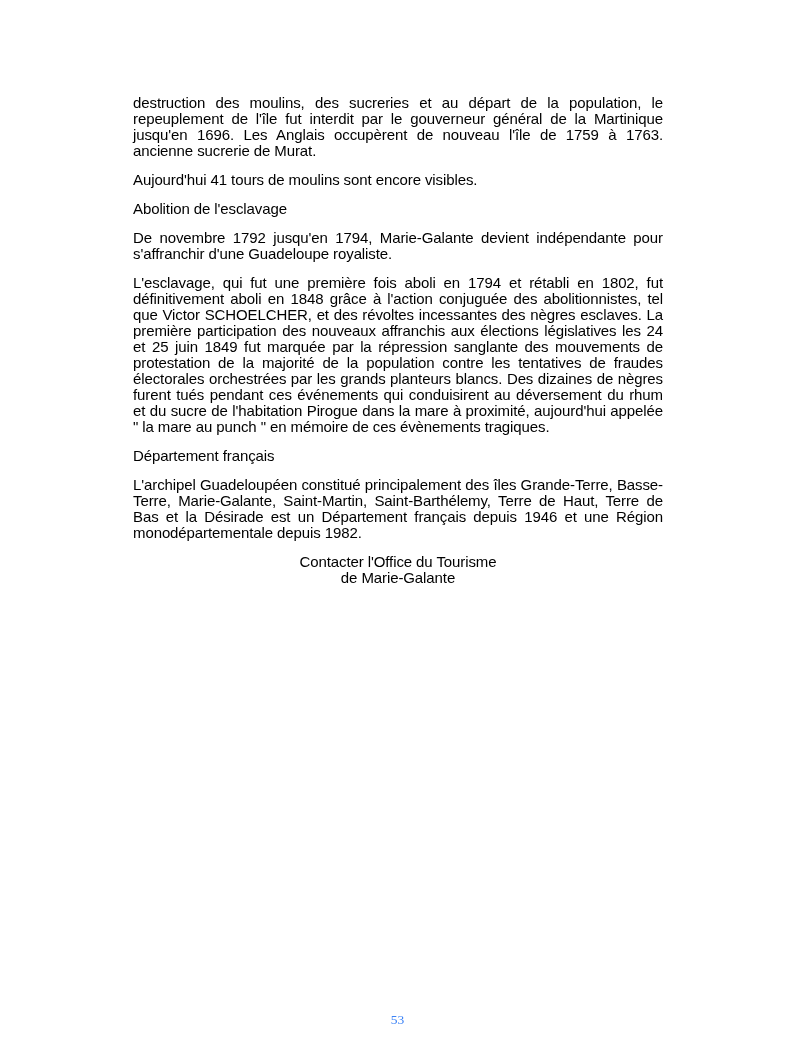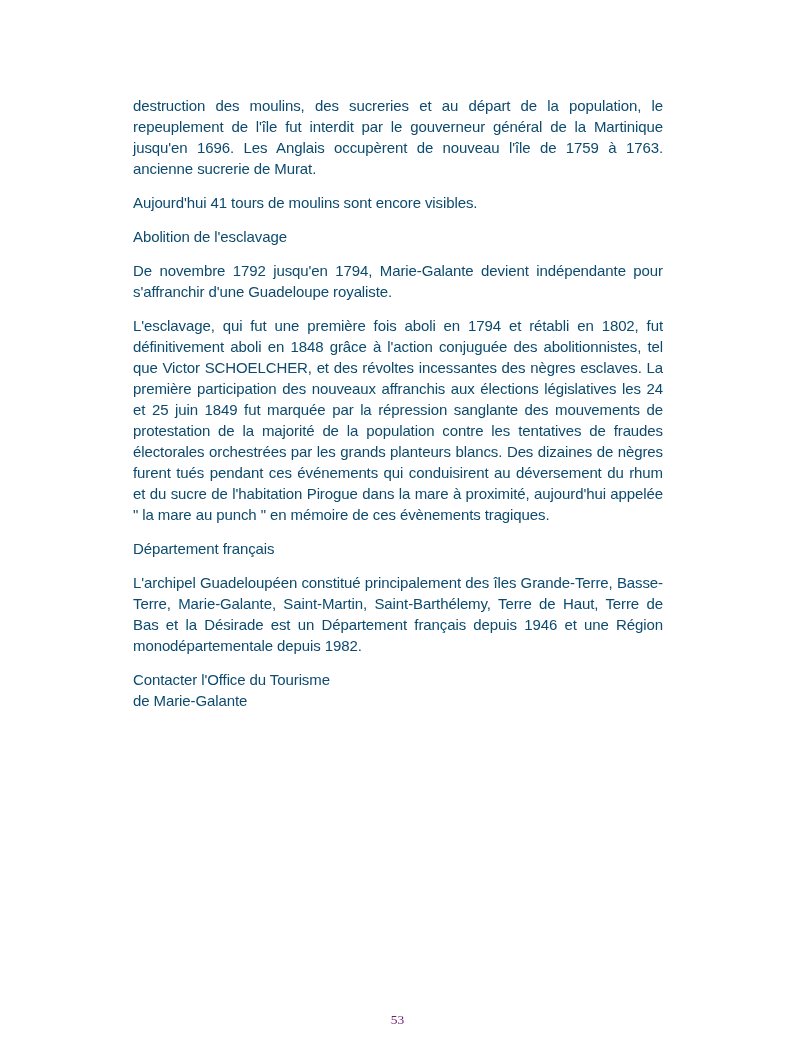--- a/index.html
+++ b/index.html
@@ -17,41 +17,41 @@
   .page {
     position: absolute;
     inset: 0;
     background: #ffffff;
   }
   .page-body {
     position: absolute;
     top: 95px;
     left: 133px;
     width: 530px;
-    color: #0c4a6e;
+    color: #000000;
     font-size: 15px;
-    line-height: 21px;
+    line-height: 16px;
     letter-spacing: -0.1px;
   }
   .page-body p {
     margin: 0 0 13px 0;
     text-align: justify;
   }
   .page-body p.no-justify {
-    text-align: left;
+    text-align: center;
   }
   .page-number {
     position: absolute;
     top: 1012px;
     left: 0;
     width: 100%;
     text-align: center;
     font-family: "Liberation Serif", serif;
     font-size: 13.5px;
-    color: #701a75;
+    color: #3b82f6;
   }
 </style>
 </head>
 <body>
 
 <div class="page">
   <main class="page-body">
       <p>destruction des moulins, des sucreries et au départ de la population, le repeuplement de l'île fut interdit par le gouverneur général de la Martinique jusqu'en 1696. Les Anglais occupèrent de nouveau l'île de 1759 à 1763. ancienne sucrerie de Murat.</p>
       <p>Aujourd'hui 41 tours de moulins sont encore visibles.</p>
       <p>Abolition de l'esclavage</p>

